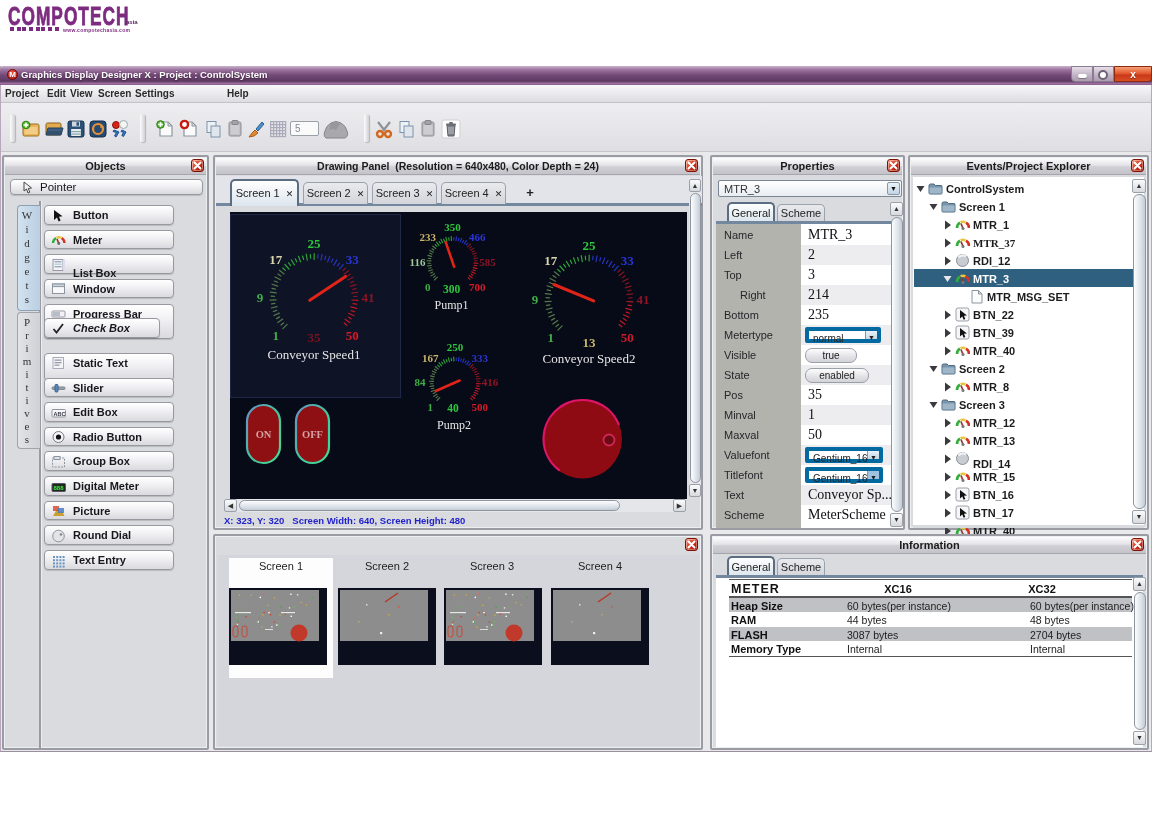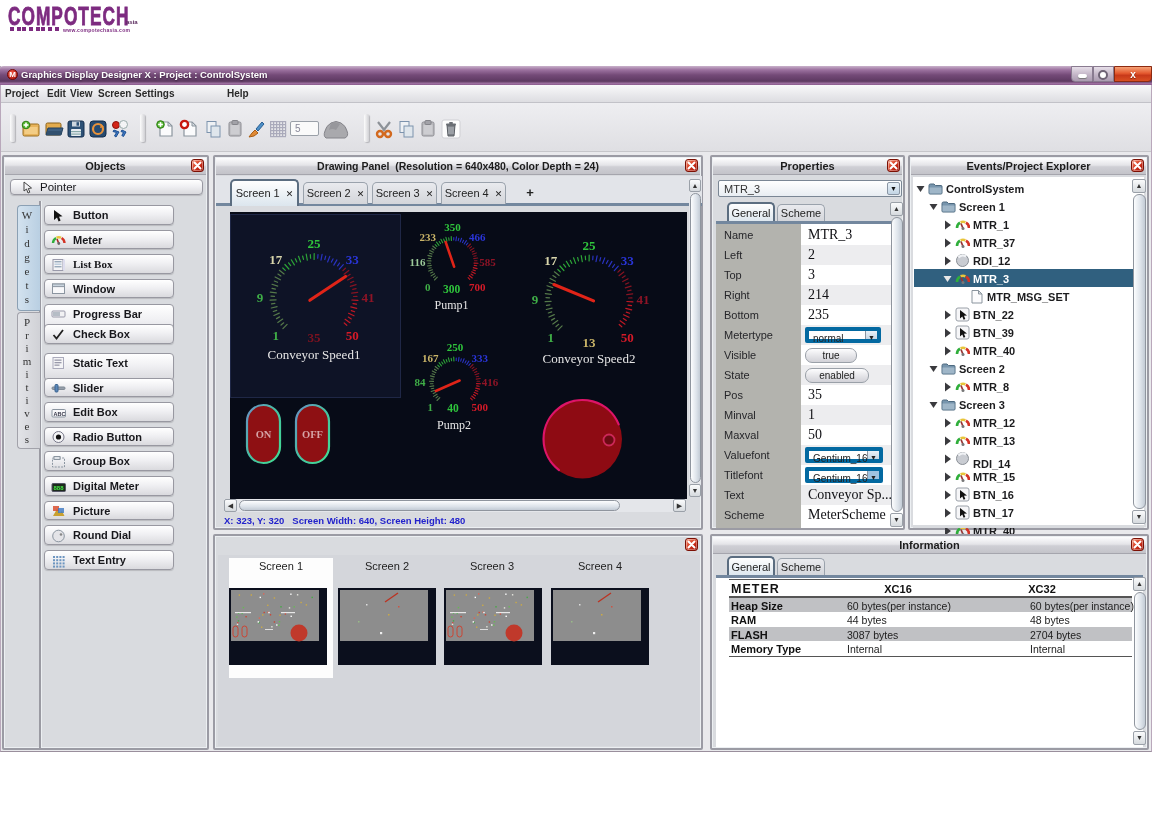--- a/index.html
+++ b/index.html
@@ -206,37 +206,37 @@
       <span style="left:28px;top:3px;">Meter</span>
     </div>
 <div class="tbtn" style="left:40px;top:97.3px;width:130px;height:19.5px;">
       <svg class="abs" style="left:6px;top:2.5px;" width="15" height="14" viewBox="0 0 15 14">
         <rect x="2" y="1.5" width="10" height="11" fill="#f4f4f6" stroke="#99a"></rect>
         <rect x="3.5" y="3" width="7" height="1.4" fill="#9ab"></rect>
         <rect x="3.5" y="5.5" width="7" height="1.4" fill="#bcd"></rect>
         <rect x="3.5" y="8" width="7" height="1.4" fill="#9ab"></rect>
         <rect x="12" y="1.5" width="2 " height="11" fill="#dde"></rect>
       </svg>
-      <span style="left:28px;top:3px;font-family:Liberation Serif, serif;">List Box</span>
+      <span style="left:28px;top:12px;">List Box</span>
     </div>
 <div class="tbtn" style="left:40px;top:121.9px;width:130px;height:19.5px;">
       <svg class="abs" style="left:6px;top:2.5px;" width="15" height="14" viewBox="0 0 15 14">
         <rect x="1.5" y="2" width="12" height="9.5" fill="#f8f8fa" stroke="#8b95a0"></rect>
         <rect x="1.5" y="2" width="12" height="2.6" fill="#c9d4de" stroke="#8b95a0"></rect>
       </svg>
       <span style="left:28px;top:3px;">Window</span>
     </div>
 <div class="tbtn" style="left:40px;top:146.6px;width:130px;height:35px;">
       <svg class="abs" style="left:6px;top:2.5px;" width="15" height="14" viewBox="0 0 15 14">
         <rect x="1" y="4" width="13" height="6" rx="1" fill="#f2f2f4" stroke="#99a"></rect>
         <rect x="2" y="5" width="7" height="4" fill="#b6bdc6"></rect>
       </svg>
       <span style="left:28px;top:3px;">Progress Bar</span>
     </div>
-<div class="tbtn" style="left:40px;top:167px;width:130px;height:19.5px;">
+<div class="tbtn" style="left:40px;top:161px;width:116px;height:19.5px;font-style:italic;">
       <svg class="abs" style="left:6px;top:2.5px;" width="15" height="14" viewBox="0 0 15 14">
         <path d="M2.5 7 L5.5 10.5 L12 2" stroke="#222" stroke-width="1.8" fill="none"></path>
       </svg>
       <span style="left:28px;top:3px;">Check Box</span>
     </div>
 <div class="tbtn" style="left:40px;top:195.8px;width:130px;height:28px;">
       <svg class="abs" style="left:6px;top:2.5px;" width="15" height="14" viewBox="0 0 15 14">
         <rect x="2" y="1.5" width="10.5" height="11" fill="#f4f4f6" stroke="#aab"></rect>
         <rect x="3.5" y="3.5" width="7" height="1.3" fill="#99a"></rect>
         <rect x="3.5" y="6" width="7" height="1.3" fill="#99a"></rect>
@@ -738,21 +738,21 @@
 <div class="abs" style="left:4px;top:66.5px;width:187px;height:304px;background:#fff;"></div>
 <div class="abs" style="left:4px;top:66.5px;width:85px;height:304px;background:#b3b3ae;"></div>
 <div class="srow" style="left:12px;top:72px;">Name</div>
 <div class="sval" style="left:96px;top:70px;">MTR_3</div>
 <div class="abs" style="left:89px;top:88px;width:102px;height:20px;background:#ededef;"></div>
 <div class="srow" style="left:12px;top:92px;">Left</div>
 <div class="sval" style="left:96px;top:90px;">2</div>
 <div class="srow" style="left:12px;top:112px;">Top</div>
 <div class="sval" style="left:96px;top:110px;">3</div>
 <div class="abs" style="left:89px;top:128px;width:102px;height:20px;background:#ededef;"></div>
-<div class="srow" style="left:12px;top:132px;text-align:center;">Right</div>
+<div class="srow" style="left:28px;top:132px;text-align:center;">Right</div>
 <div class="sval" style="left:96px;top:130px;">214</div>
 <div class="srow" style="left:12px;top:152px;">Bottom</div>
 <div class="sval" style="left:96px;top:150px;">235</div>
 <div class="abs" style="left:89px;top:168px;width:102px;height:20px;background:#ededef;"></div>
 <div class="srow" style="left:12px;top:172px;">Metertype</div>
 <div class="combo" style="left:93px;top:170px;width:76px;height:16px;">
       <div class="abs" style="left:4px;top:1px;line-height:13px;">normal</div>
       <div class="ar">▼</div>
     </div>
 <div class="srow" style="left:12px;top:192px;">Visible</div>
@@ -825,21 +825,21 @@
 <svg class="abs" style="left:33px;top:80.5px;" width="9" height="10" viewBox="0 0 9 10">
       <path d="M2 0.5 L8 5 L2 9.5 Z" fill="#3a3a3e"></path>
     </svg>
 <svg class="abs" style="left:45px;top:78px;" width="15" height="15" viewBox="0 0 15 15">
       <path d="M2 11 A6.2 6.2 0 0 1 5 5.6" stroke="#2fae3a" stroke-width="2.6" fill="none"></path>
       <path d="M5.6 5.2 A6.2 6.2 0 0 1 10.4 5.2" stroke="#e8c53a" stroke-width="2.6" fill="none"></path>
       <path d="M11 5.6 A6.2 6.2 0 0 1 14 11" stroke="#d33325" stroke-width="2.6" fill="none"></path>
       <path d="M8 11.5 L6 6.5" stroke="#933" stroke-width="1.7"></path>
       <circle cx="8" cy="11.5" r="1.5" fill="#777"></circle>
     </svg>
-<div class="trow" style="left:63px;top:79.5px;color:#1c1c1e;">MTR_37</div>
+<div class="trow" style="left:63px;top:79.5px;color:#1c1c1e;font-family:Liberation Serif, serif;">MTR_37</div>
 <svg class="abs" style="left:33px;top:98.5px;" width="9" height="10" viewBox="0 0 9 10">
       <path d="M2 0.5 L8 5 L2 9.5 Z" fill="#3a3a3e"></path>
     </svg>
 <svg class="abs" style="left:45px;top:96px;" width="15" height="15" viewBox="0 0 15 15">
       <circle cx="7.5" cy="7.5" r="6" fill="#c9ccd2" stroke="#8a8f96"></circle>
       <path d="M3.5 4.5 A6 6 0 0 1 11 3.5" fill="none" stroke="#f0f2f5" stroke-width="2.2"></path>
     </svg>
 <div class="trow" style="left:63px;top:97.5px;color:#1c1c1e;">RDI_12</div>
 <div class="abs" style="left:4px;top:112px;width:219px;height:18px;background:#30607f;"></div>
 <svg class="abs" style="left:33px;top:117px;" width="9" height="9" viewBox="0 0 9 9">

